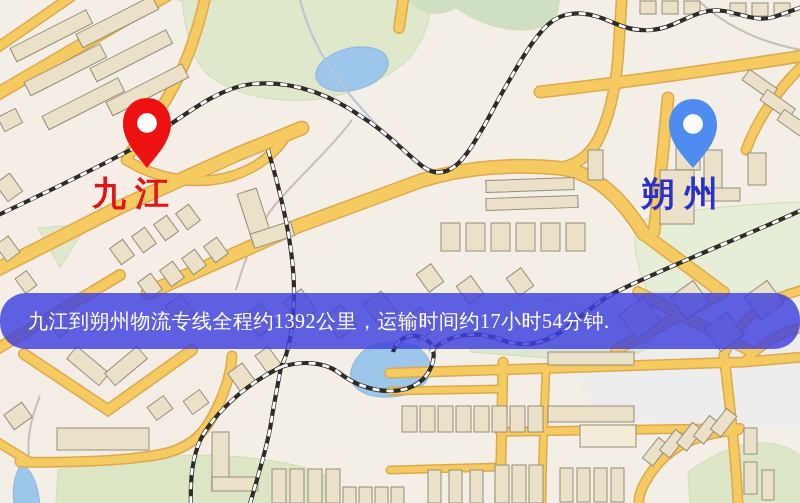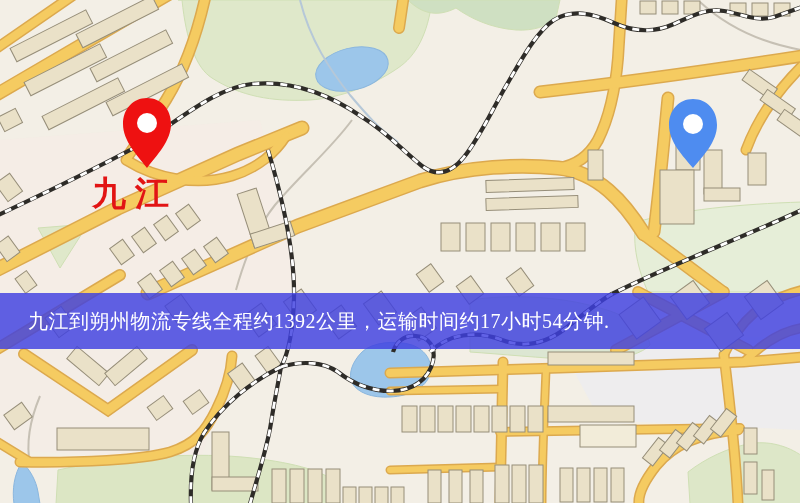--- a/index.html
+++ b/index.html
@@ -2,21 +2,21 @@
 <html><head>
 <meta charset="utf-8">
 <style>
   html,body{margin:0;padding:0;background:#dcdcdc;}
   .stage{position:relative;width:800px;height:503px;overflow:hidden;
          font-family:"Liberation Serif","DejaVu Serif",serif;background:#f3efe6;}
   .stage svg{position:absolute;left:0;top:0;}
   .city-label{position:absolute;font-weight:700;font-size:34px;line-height:1;
               letter-spacing:9px;white-space:nowrap;}
   .banner{position:absolute;left:0;top:293px;width:800px;height:56px;
-          display:flex;align-items:center;}
+          display:flex;align-items:center;border-radius:26px;}
   .banner span{padding-left:28px;font-size:20px;letter-spacing:0.5px;white-space:nowrap;}
 </style>
 </head>
 <body>
 
 <div class="stage">
 
 <svg width="800" height="503" viewBox="0 0 800 503">
   <defs>
     <path id="r1" d="M-6,96 L172,-8"></path>
@@ -273,18 +273,19 @@
 
 <svg width="800" height="503" viewBox="0 0 800 503">
   <path d="M147,98 C133,98 123,109 123,124 C123,141 137,155 147,168 C157,155 171,141 171,124 C171,109 161,98 147,98 Z" fill="#ee1111"></path>
   <circle cx="147" cy="123" r="10" fill="#ffffff"></circle>
   <path d="M693,99 C679,99 669,110 669,125 C669,142 683,156 693,168 C703,156 717,142 717,125 C717,110 707,99 693,99 Z" fill="#4e8cf0"></path>
   <circle cx="693" cy="124" r="10" fill="#ffffff"></circle>
 </svg>
 
 <div class="city-label" style="left: 92px; top: 177px; color: rgb(226, 20, 20);">九江</div>
 
+<div class="city-label" style="left: 641px; top: 177px; color: rgb(42, 47, 208);">朔州</div>
 
 <div class="banner" style="background: rgba(62, 64, 224, 0.82); color: rgb(255, 255, 255);">
   <span>九江到朔州物流专线全程约1392公里，运输时间约17小时54分钟.</span>
 </div>
 
 </div>
 
 </body></html>

